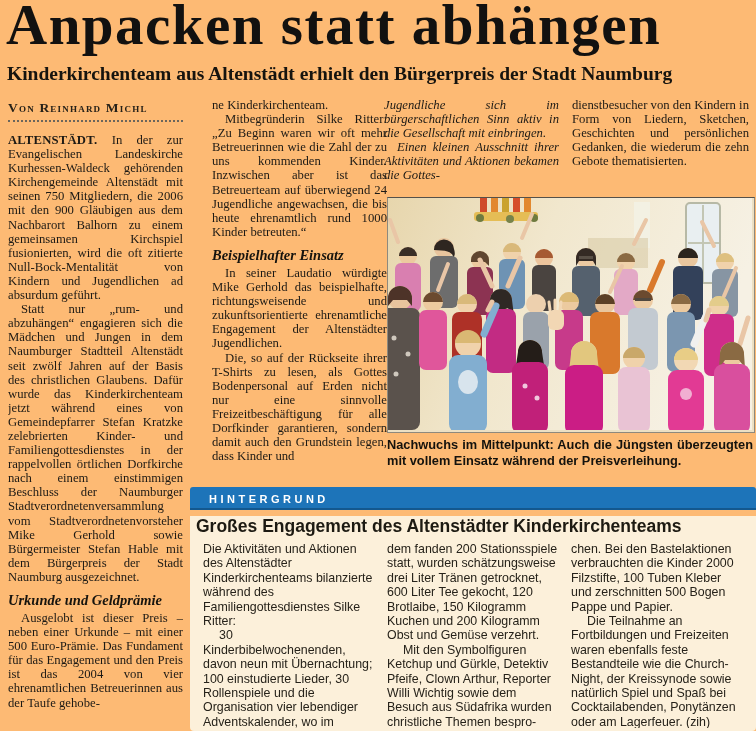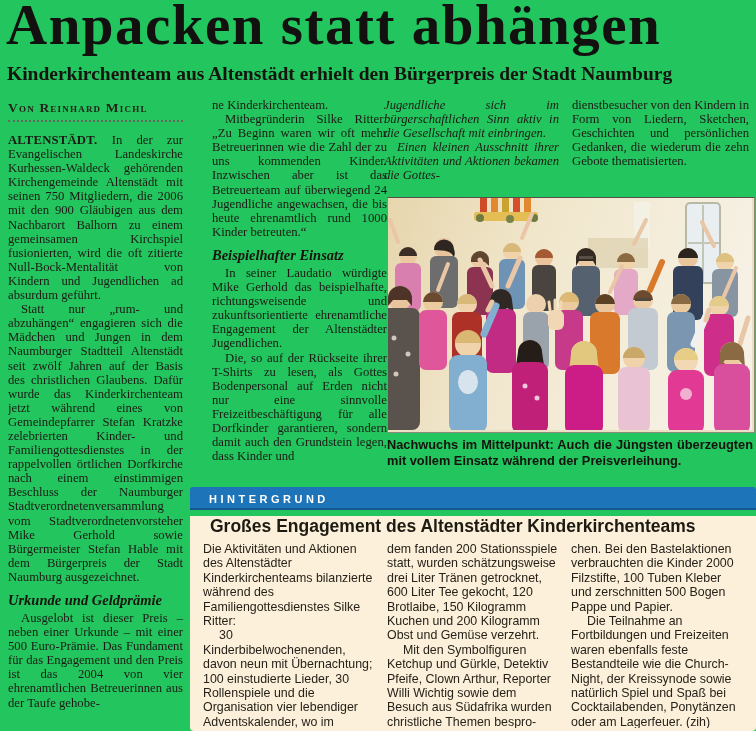--- a/index.html
+++ b/index.html
@@ -1,18 +1,18 @@
 <!DOCTYPE html>
 <html lang="de"><head>
 <meta charset="utf-8">
 <style>
   html,body{margin:0;padding:0;background:#e9e7e2;}
   .page{
     position:relative;width:756px;height:731px;margin:0 auto;
-    background:#22c55e;overflow:hidden;
+    background:#fdba74;overflow:hidden;
     font-family:"Liberation Serif", serif;color:#1c1a16;
   }
   
   .headline{
     position:absolute;left:6px;top:-6px;width:746px;margin:0;
     font-size:57px;line-height:62px;font-weight:700;letter-spacing:1.5px;
     color:#121110;white-space:nowrap;
   }
   .subheadline{
     position:absolute;left:7px;top:62px;width:744px;margin:0;
@@ -58,21 +58,21 @@
   }
   .kicker-bar{
     height:21px;line-height:21px;border-bottom:2px solid #13588f;
     border-radius:3px 3px 0 0;
   }
   .kicker{
     font-family:"Liberation Sans",sans-serif;font-weight:700;
     font-size:11px;letter-spacing:3.5px;color:#ffffff;padding-left:19px;
   }
   .boxtitle{
-    margin:6px 0 5px 20px;font-family:"Liberation Sans",sans-serif;
+    margin:6px 0 5px 6px;font-family:"Liberation Sans",sans-serif;
     font-weight:700;font-size:17.5px;line-height:20px;color:#1d1a12;
   }
   .boxcols{display:flex;gap:11px;padding:1px 8px 0 13px;}
   .boxcol{width:173px;overflow:hidden;height:186px;}
   .boxcol p.para{
     margin:0;font-family:"Liberation Sans",sans-serif;
     font-size:12.4px;line-height:14.4px;color:#26221a;text-align:left;
     text-indent:16px;hyphens:auto;
   }
   .boxcol p.noindent{text-indent:0;}

